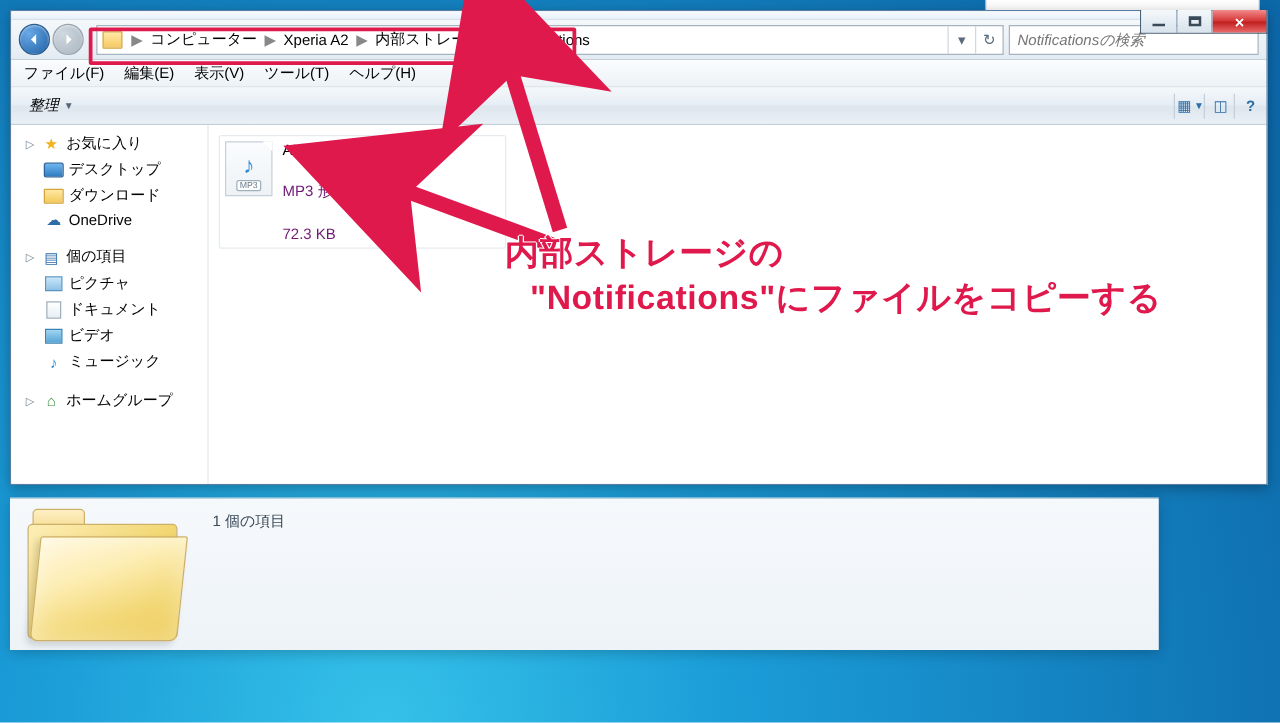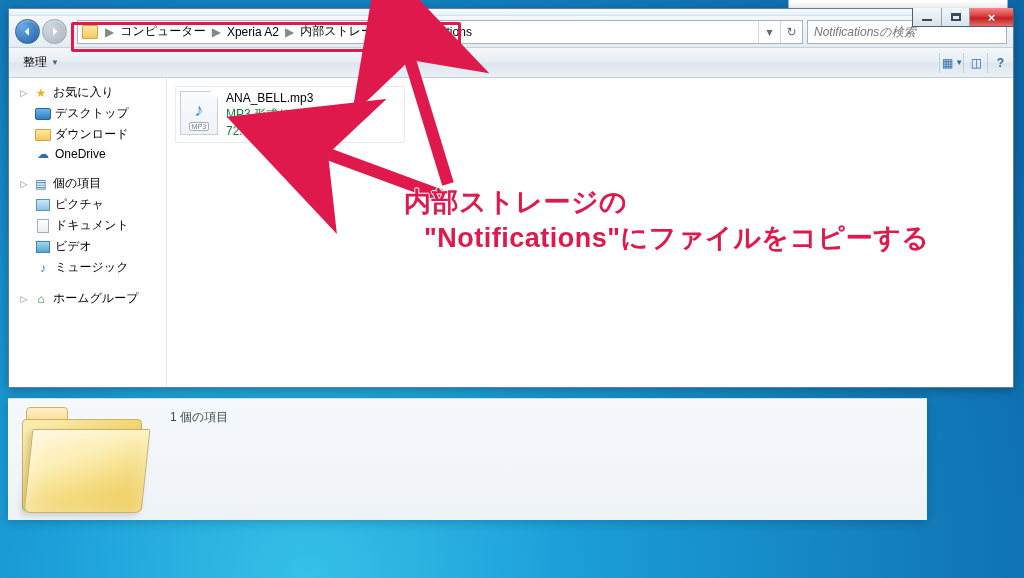--- a/index.html
+++ b/index.html
@@ -128,21 +128,21 @@
   .menubar span{padding:2px 6px;}
 
   
   .toolbar{
     display:flex;align-items:center;justify-content:space-between;
     height:30px;
     padding:0 6px;
     background:linear-gradient(#f4f8fb,#e6edf4 49%,#dde5ed 51%,#eaf0f6);
     border-bottom:1px solid #c4cfd9;
   }
-  .tbtn{ padding:3px 8px; display:flex;align-items:center;gap:4px;}
+  .tbtn{ padding:3px 8px; display:flex;align-items:center;gap:4px;font-style:italic;}
   .tbtn .dd{font-size:8px;color:#556577;}
   .toolbar-right{display:flex;align-items:center;gap:4px;}
   .tico{width:20px;height:20px;display:flex;align-items:center;justify-content:center;color:#2d6da8;border-left:1px solid #c4cfd9;padding-left:6px;}
 
   
   .body{ flex:1; display:flex; min-height:0; }
   .sidebar{
     width:158px;
     background:#fff;
     border-right:1px solid #e0e6eb;
@@ -174,23 +174,23 @@
     position:relative;
     display:flex;align-items:flex-end;justify-content:center;
   }
   .file-tile .thumb::before{
     content:""; position:absolute; right:-1px;top:-1px;
     border-style:solid; border-width:0 8px 8px 0;
     border-color:transparent #fff transparent transparent;
   }
   .file-tile .note{ color:#2d8ad6; font-size:18px; position:absolute; top:8px; }
   .file-tile .ext{ font-size:7px;color:#6a7a87;border:1px solid #9fb0bd;padding:0 2px;border-radius:2px;margin-bottom:3px;background:#fff;}
-  .file-meta{ display:flex;flex-direction:column;gap:1px;}
+  .file-meta{ display:flex;flex-direction:column;gap:18px;}
   .file-meta .name{color:#000;}
-  .file-meta .sub{color:#15803d;}
+  .file-meta .sub{color:#701a75;}
 
   
   .details{
     height:122px;
     border-top:1px solid #d7dfe6;
     background:linear-gradient(#f6f9fc,#eef3f7);
     display:flex;align-items:flex-start;
     padding:8px 12px;
     gap:20px;
     position:absolute;
@@ -303,20 +303,27 @@
       </div>
       <div class="addr-refresh">
         <span>↻</span>
       </div>
     </div>
     <div class="search">
       <input placeholder="Notificationsの検索" style="">
     </div>
   </div>
 
+  <div class="menubar">
+    <span>ファイル(F)</span>
+    <span>編集(E)</span>
+    <span>表示(V)</span>
+    <span>ツール(T)</span>
+    <span>ヘルプ(H)</span>
+  </div>
 
   <div class="toolbar">
     <div class="tbtn">
       <span>整理</span>
       <span class="dd">▼</span>
     </div>
     <div class="toolbar-right">
       <div class="tico">
         <span>▦</span>
           <span style="font-size:8px;margin-left:2px">▼</span>

